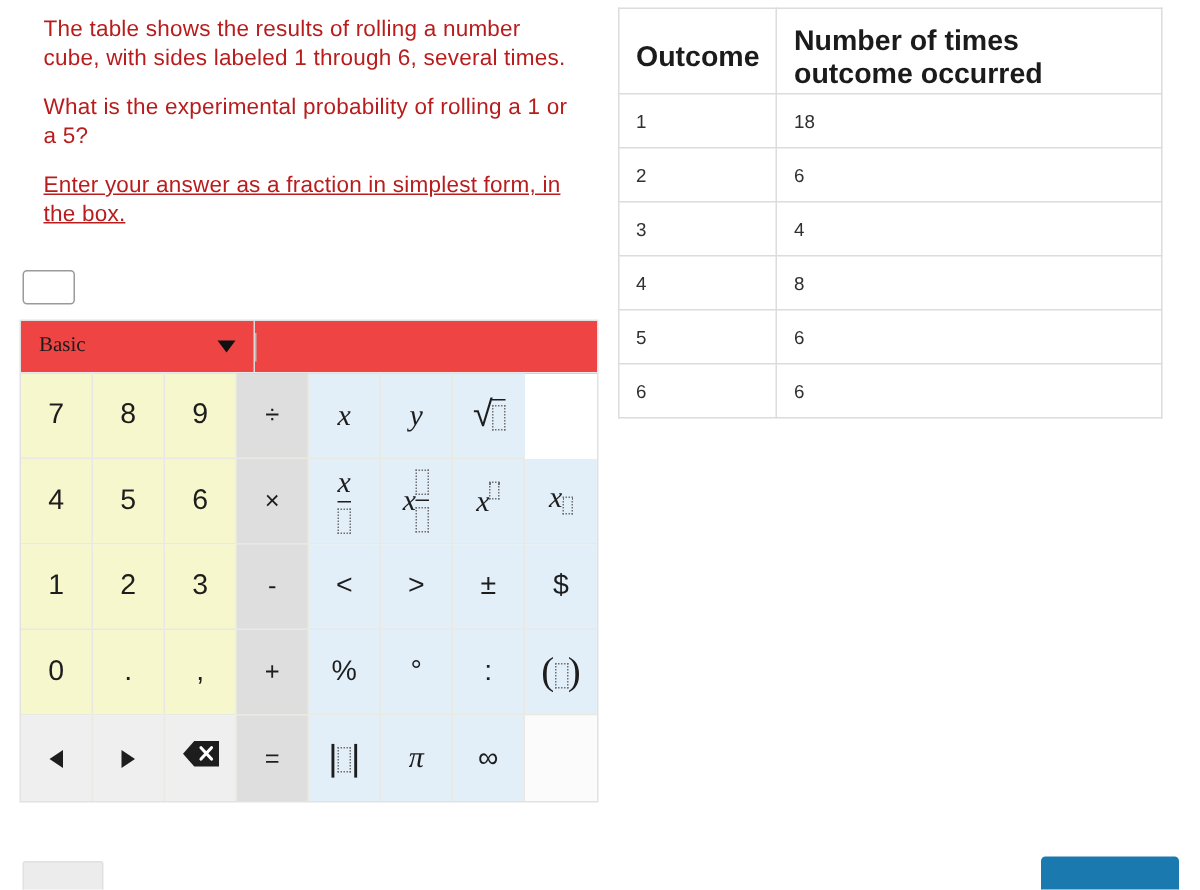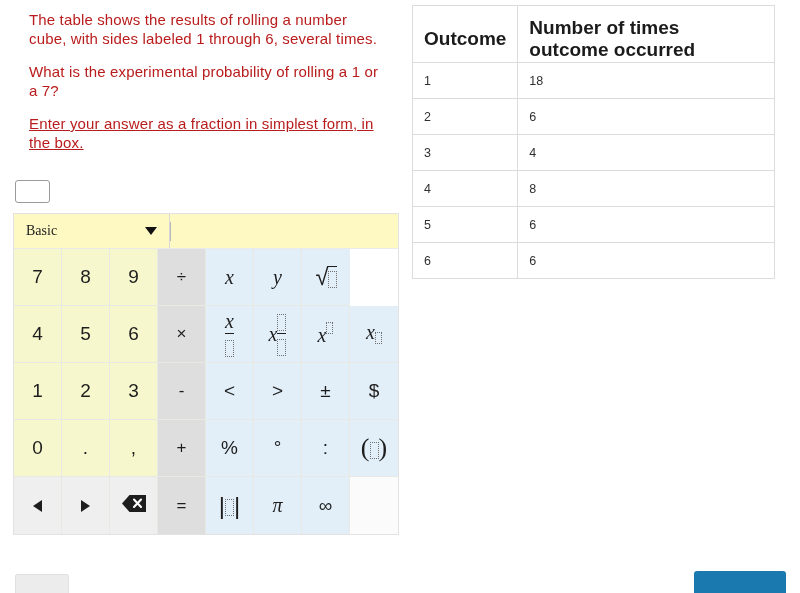--- a/index.html
+++ b/index.html
@@ -53,21 +53,21 @@
     top: 213px;
     width: 386px;
     border: 1px solid #e2e2e2;
     background: #ffffff;
     box-sizing: border-box;
   }
   #keypad-toolbar {
     height: 35px;
     display: flex;
     align-items: flex-start;
-    background: #fef9c3;
+    background: #ef4444;
     border-bottom: 1px solid #eaeaea;
     box-sizing: border-box;
   }
   #keypad-mode-select {
     display: flex;
     align-items: center;
     width: 155px;
     height: 100%;
     padding-left: 12px;
     box-sizing: border-box;
@@ -226,21 +226,21 @@
     border: none;
     border-radius: 3px;
     cursor: pointer;
   }
 </style>
 </head>
 <body>
 
 <div id="question-panel">
   <p class="q-para">The table shows the results of rolling a number cube, with sides labeled 1 through 6, several times.</p>
-  <p class="q-para">What is the experimental probability of rolling a 1 or a 7?</p>
+  <p class="q-para">What is the experimental probability of rolling a 1 or a 5?</p>
   <p class="q-para">Enter your answer as a fraction in simplest form, in the box.</p>
 </div>
 
 <div id="answer-box"></div>
 
 <div id="math-keypad">
 
   <div id="keypad-toolbar">
     <div id="keypad-mode-select">
       <span id="keypad-mode-label">Basic</span>

